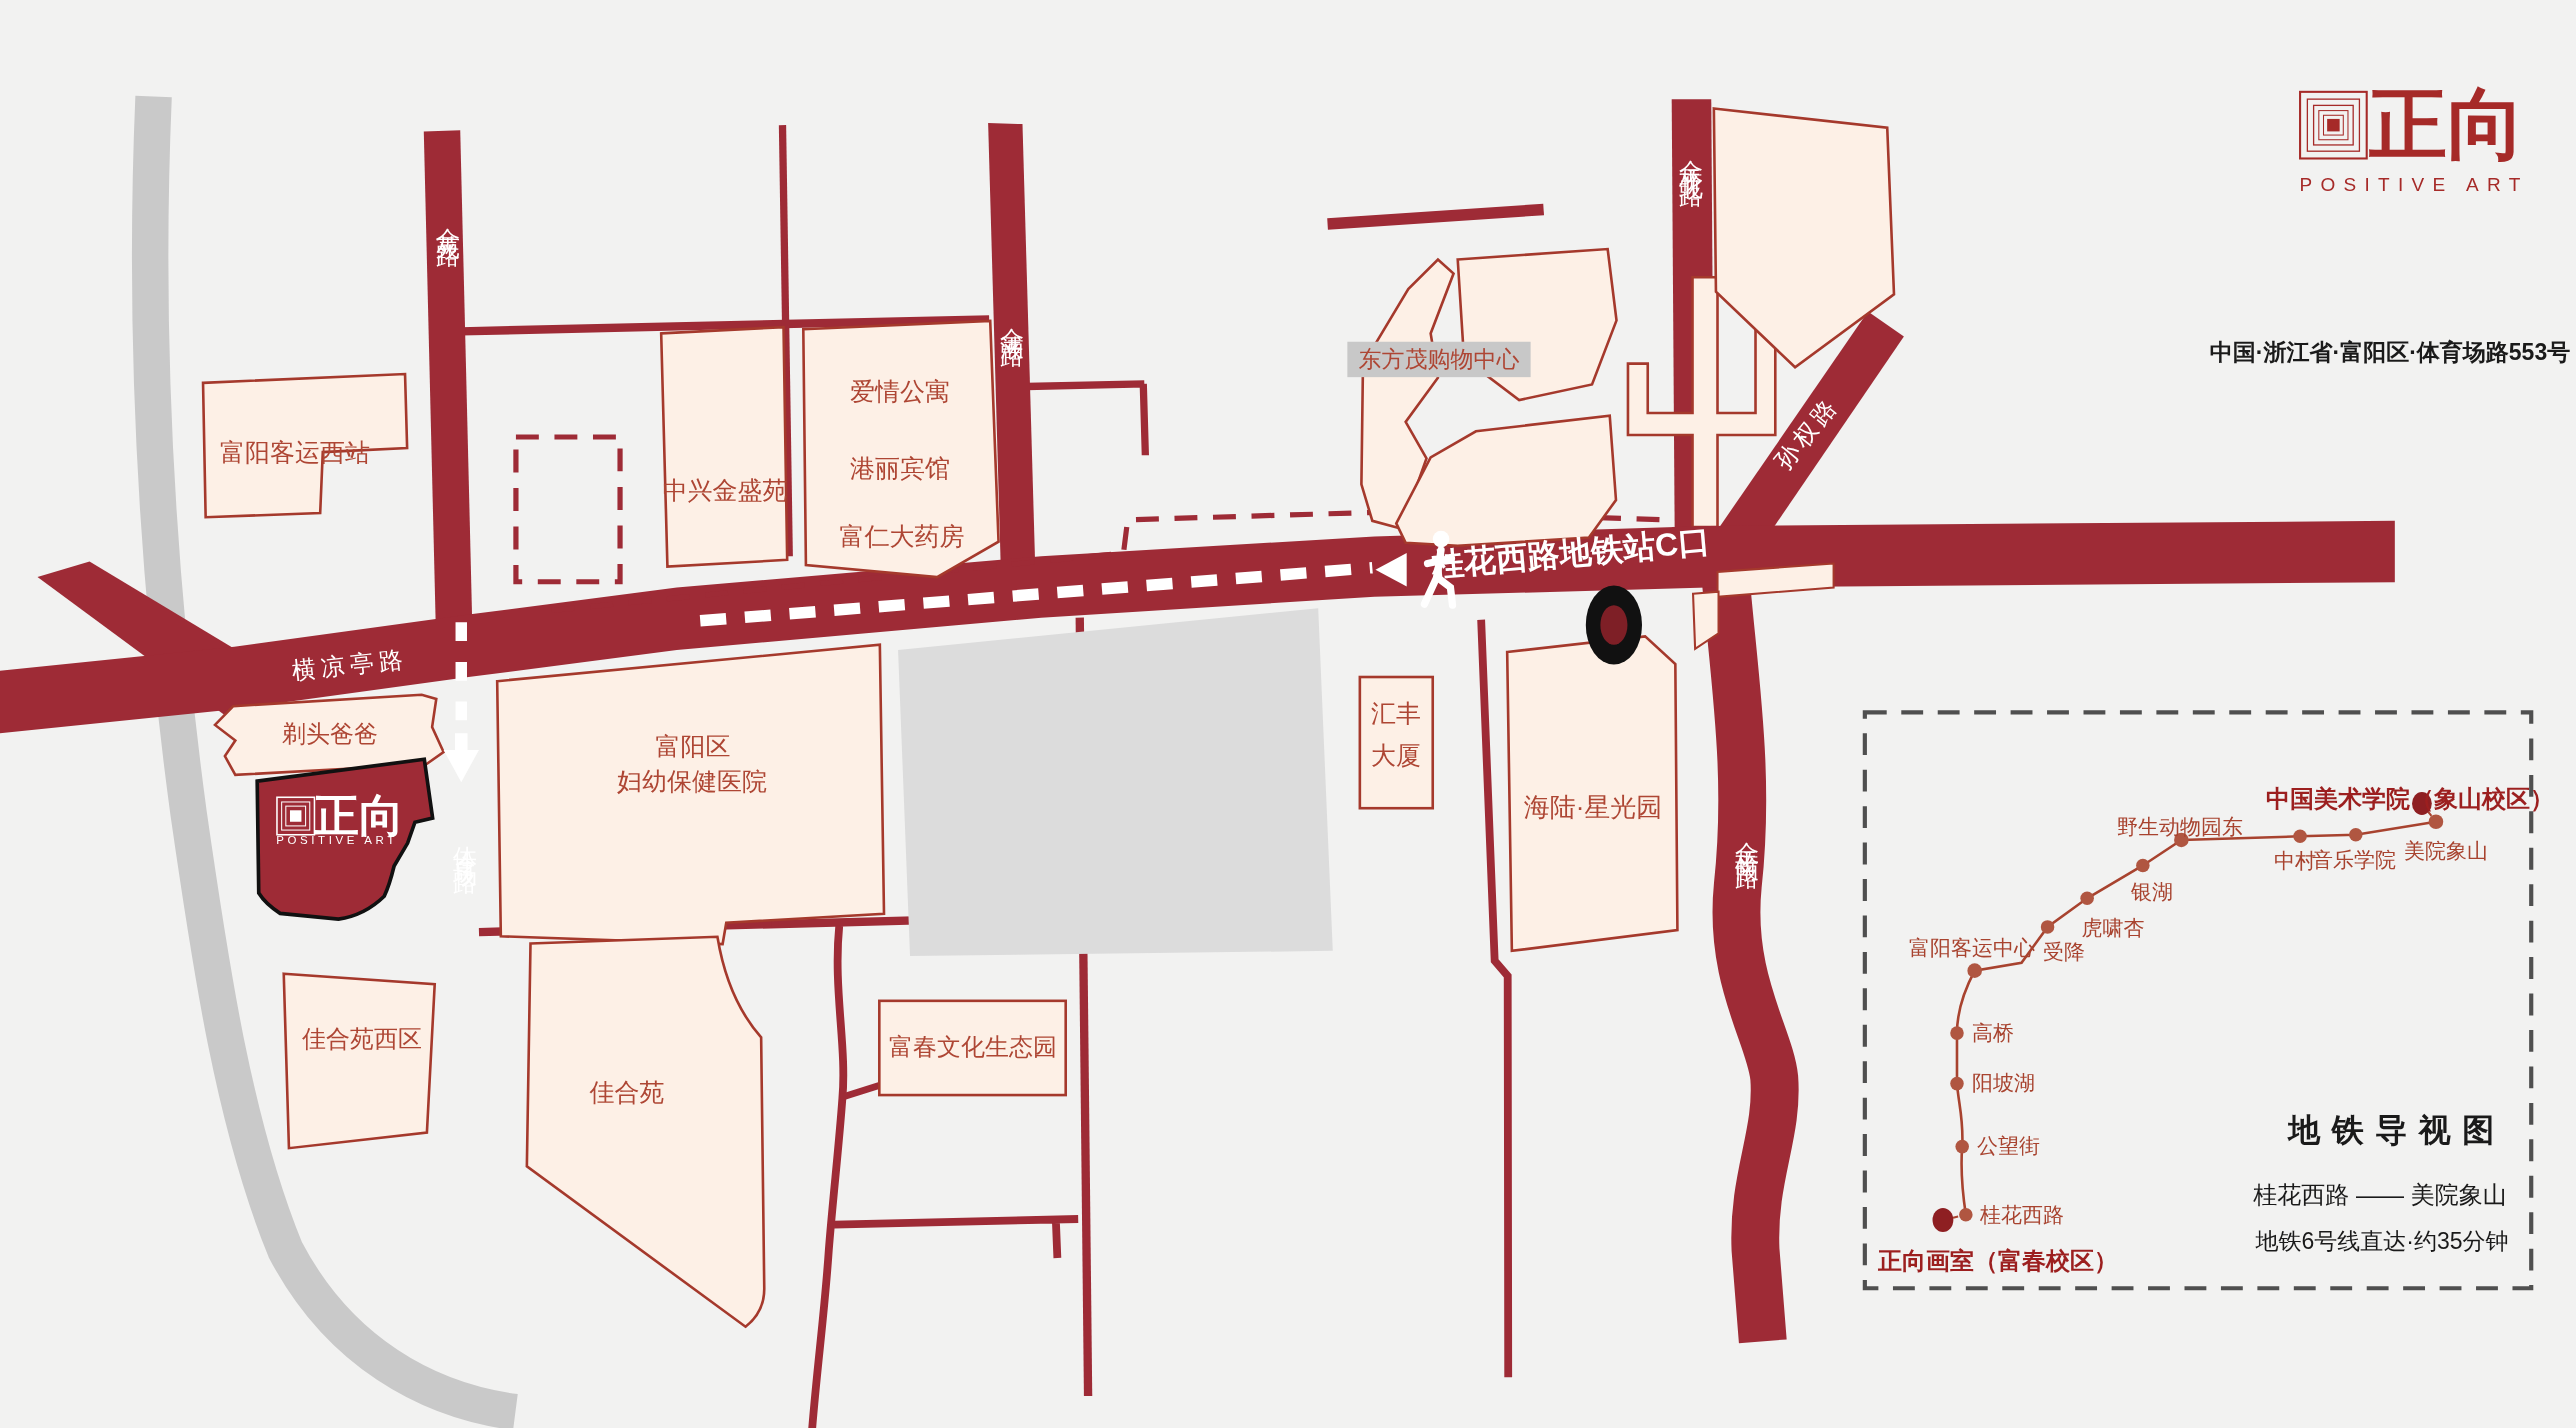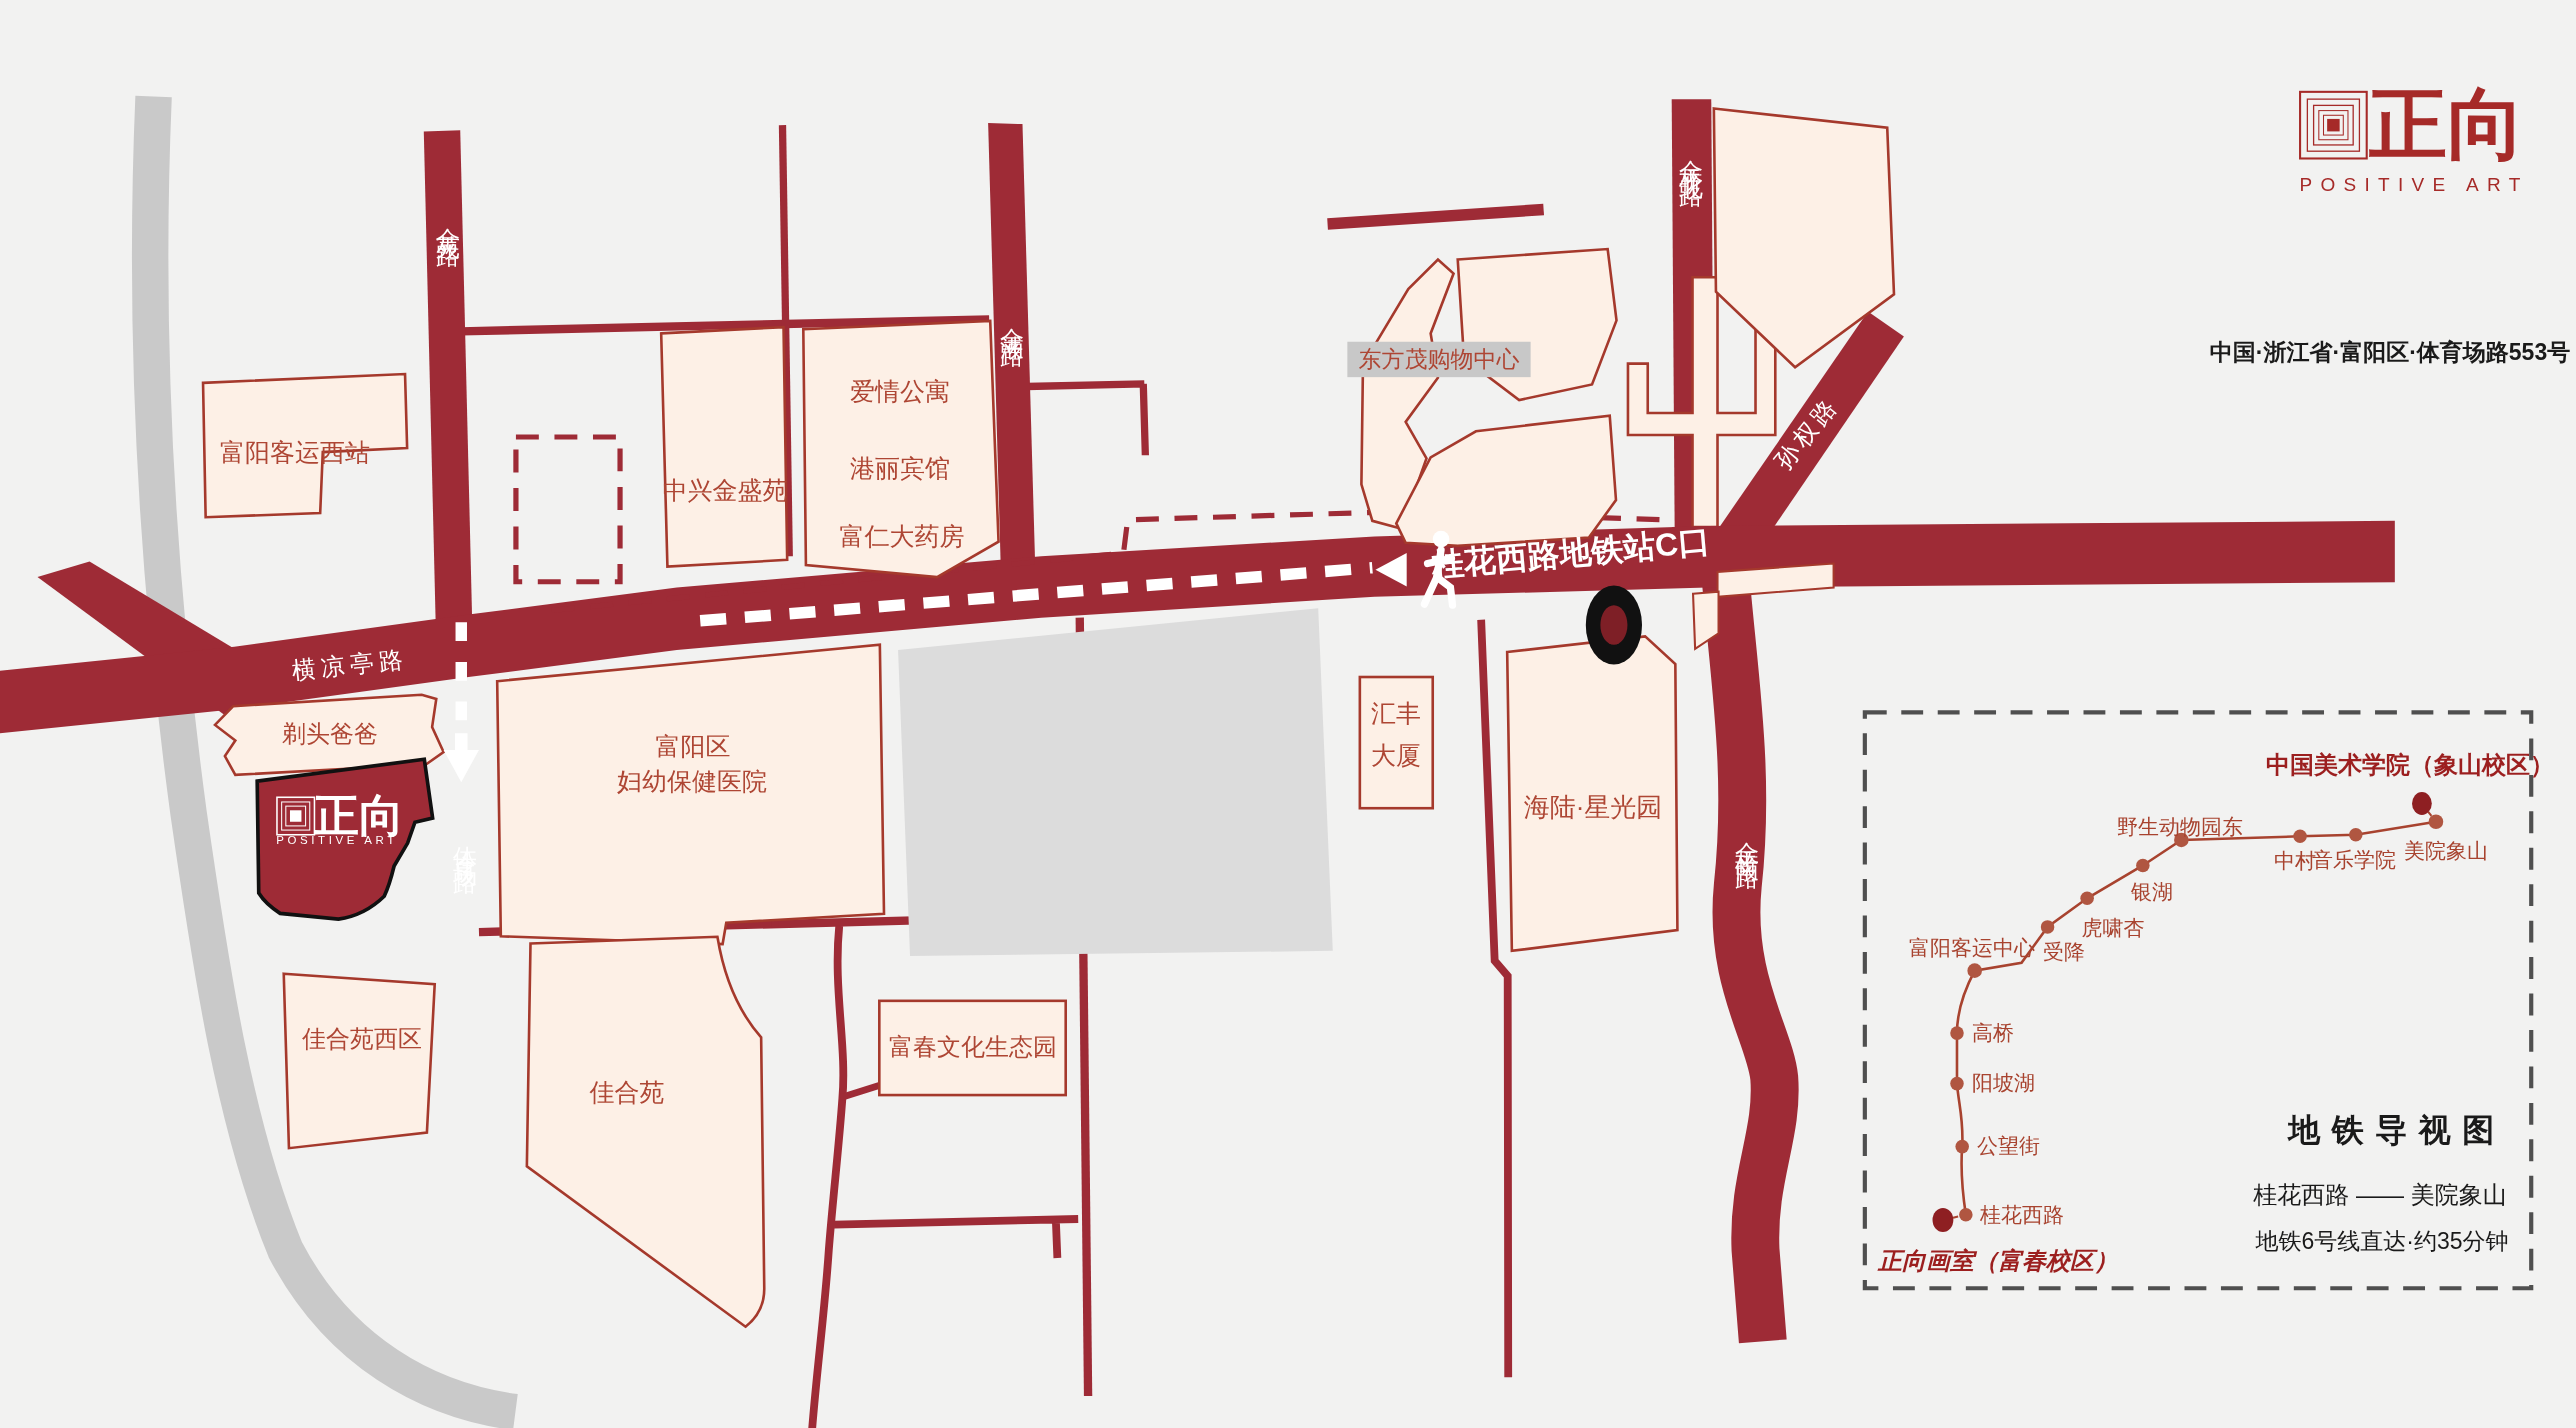--- a/index.html
+++ b/index.html
@@ -184,20 +184,20 @@
 <div class="station" style="left:1972px;top:1033px;font-family:Liberation Serif, serif;">高桥</div>
 <div class="station centered" style="left:1972px;top:948px;">富阳客运中心</div>
 <div class="station centered" style="left:2064px;top:952px;">受降</div>
 <div class="station centered" style="left:2113px;top:928px;">虎啸杏</div>
 <div class="station centered" style="left:2152px;top:892px;">银湖</div>
 <div class="station centered" style="left:2180px;top:827px;">野生动物园东</div>
 <div class="station centered" style="left:2295px;top:861px;">中村</div>
 <div class="station centered" style="left:2354px;top:860px;">音乐学院</div>
 <div class="station centered" style="left:2446px;top:851px;">美院象山</div>
 
-<div class="terminal" style="left:2410px;top:765px;">中国美术学院（象山校区）</div>
-<div class="terminal" style="left:1998px;top:1261px;font-style:italic;">正向画室（富春校区）</div>
+<div class="terminal" style="left:2410px;top:799px;">中国美术学院（象山校区）</div>
+<div class="terminal" style="left:1998px;top:1261px;">正向画室（富春校区）</div>
 <div class="insetblack bold" style="left:2397px;top:1131px;font-size:32px;letter-spacing:11.5px;">地铁导视图</div>
 <div class="insetblack" style="left:2380px;top:1195px;font-size:24px;">桂花西路 —— 美院象山</div>
 <div class="insetblack" style="left:2382px;top:1241px;font-size:23px;">地铁6号线直达·约35分钟</div>
 
 </div>
 
 
 </body></html>

